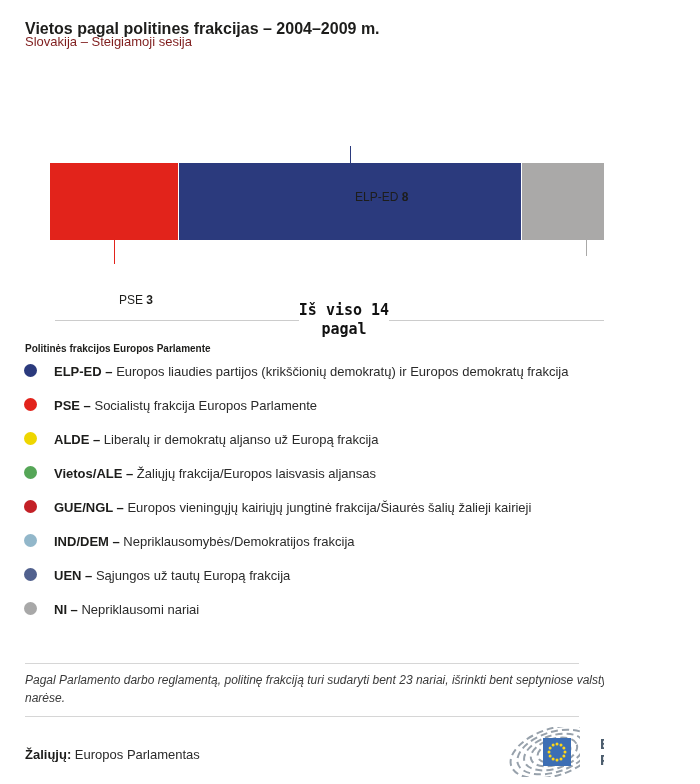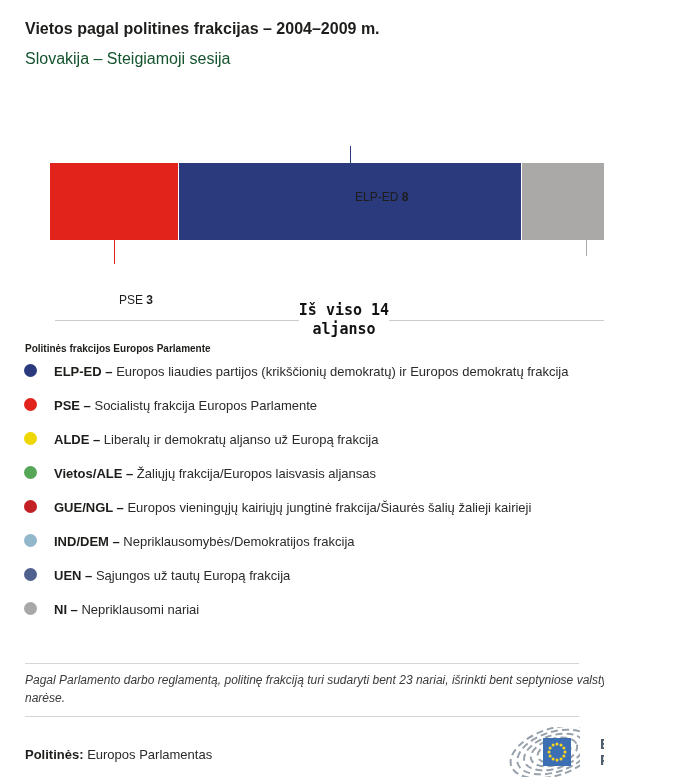--- a/index.html
+++ b/index.html
@@ -1,20 +1,20 @@
 <!DOCTYPE html>
 <html><head>
 <meta charset="utf-8">
 <style>
   html,body{margin:0;padding:0;background:#fff;}
   .page{position:relative;width:604px;height:784px;background:#ffffff;
         font-family:"Liberation Sans",sans-serif;color:#1d1d1b;overflow:hidden;}
 
   .title{position:absolute;left:25px;top:20px;font-size:16px;font-weight:700;color:#1d1d1b;}
-  .subtitle{position:absolute;left:25px;top:50px;font-size:16px;font-weight:400;color:#14532d;}
+  .subtitle{position:absolute;left:25px;top:34px;font-size:13px;font-weight:400;color:#7f1d1d;}
 
   
   .bar{position:absolute;left:50px;top:163px;width:600px;height:77px;display:flex;gap:1px;}
   .bar .seg{height:100%;}
 
   .bar-label{position:absolute;font-size:12px;color:#1d1d1b;white-space:nowrap;margin-top:44px;}
   .bar-label .num{font-weight:700;}
   .bar-tick{position:absolute;width:1px;}
 
   
@@ -61,21 +61,21 @@
       <div class="bar-tick" style="left: 350px; background: rgb(43, 58, 125); height: 17px; top: 146px;"></div>
       <div class="bar-label" style="left: 355px; top: 146px;"><span>ELP-ED </span><span class="num">8</span></div>
       <div class="bar-tick" style="left: 586px; background: rgb(170, 169, 168); height: 16px; top: 240px;"></div>
       <div class="bar-label" style="left: 604px; top: 241px;"><span>NI </span><span class="num">3</span></div>
     </div>
 
   <div class="total-wrap">
     <div class="total-rule"></div>
     <div class="total-text">
       <span>Iš viso 14</span><br>
-      <span>aljanso</span>
+      <span>pagal</span>
     </div>
     <div class="total-rule"></div>
   </div>
 
   <div class="legend-heading">Politinės frakcijos Europos Parlamente</div>
   <div class="legend">
       <div class="legend-row">
         <span class="legend-dot" style="background: rgb(43, 58, 125);"></span>
         <span class="legend-text"><b>ELP-ED – </b>Europos liaudies partijos (krikščionių demokratų) ir Europos demokratų frakcija</span>
       </div>
@@ -107,21 +107,21 @@
         <span class="legend-dot" style="background: rgb(168, 168, 168);"></span>
         <span class="legend-text"><b>NI – </b>Nepriklausomi nariai</span>
       </div>
     </div>
 
   <div class="rule top"></div>
   <div class="footnote">Pagal Parlamento darbo reglamentą, politinę frakciją turi sudaryti bent 23 nariai, išrinkti bent septyniose valstybėse narėse.</div>
   <div class="rule bottom"></div>
 
   <div class="source">
-    <b>Politinės:</b>
+    <b>Žaliųjų:</b>
     <span>Europos Parlamentas</span>
   </div>
 
   <div class="logo">
     <svg width="72" height="50" viewBox="0 0 72 50">
       <g fill="none" stroke="#97a1ab" stroke-width="2" stroke-dasharray="7 4" transform="rotate(-18 46 25)">
         <ellipse cx="46" cy="25" rx="10" ry="6"></ellipse>
         <ellipse cx="46" cy="25" rx="17" ry="9.5"></ellipse>
         <ellipse cx="46" cy="25" rx="24" ry="13"></ellipse>
         <ellipse cx="46" cy="25" rx="31" ry="16.5"></ellipse>

